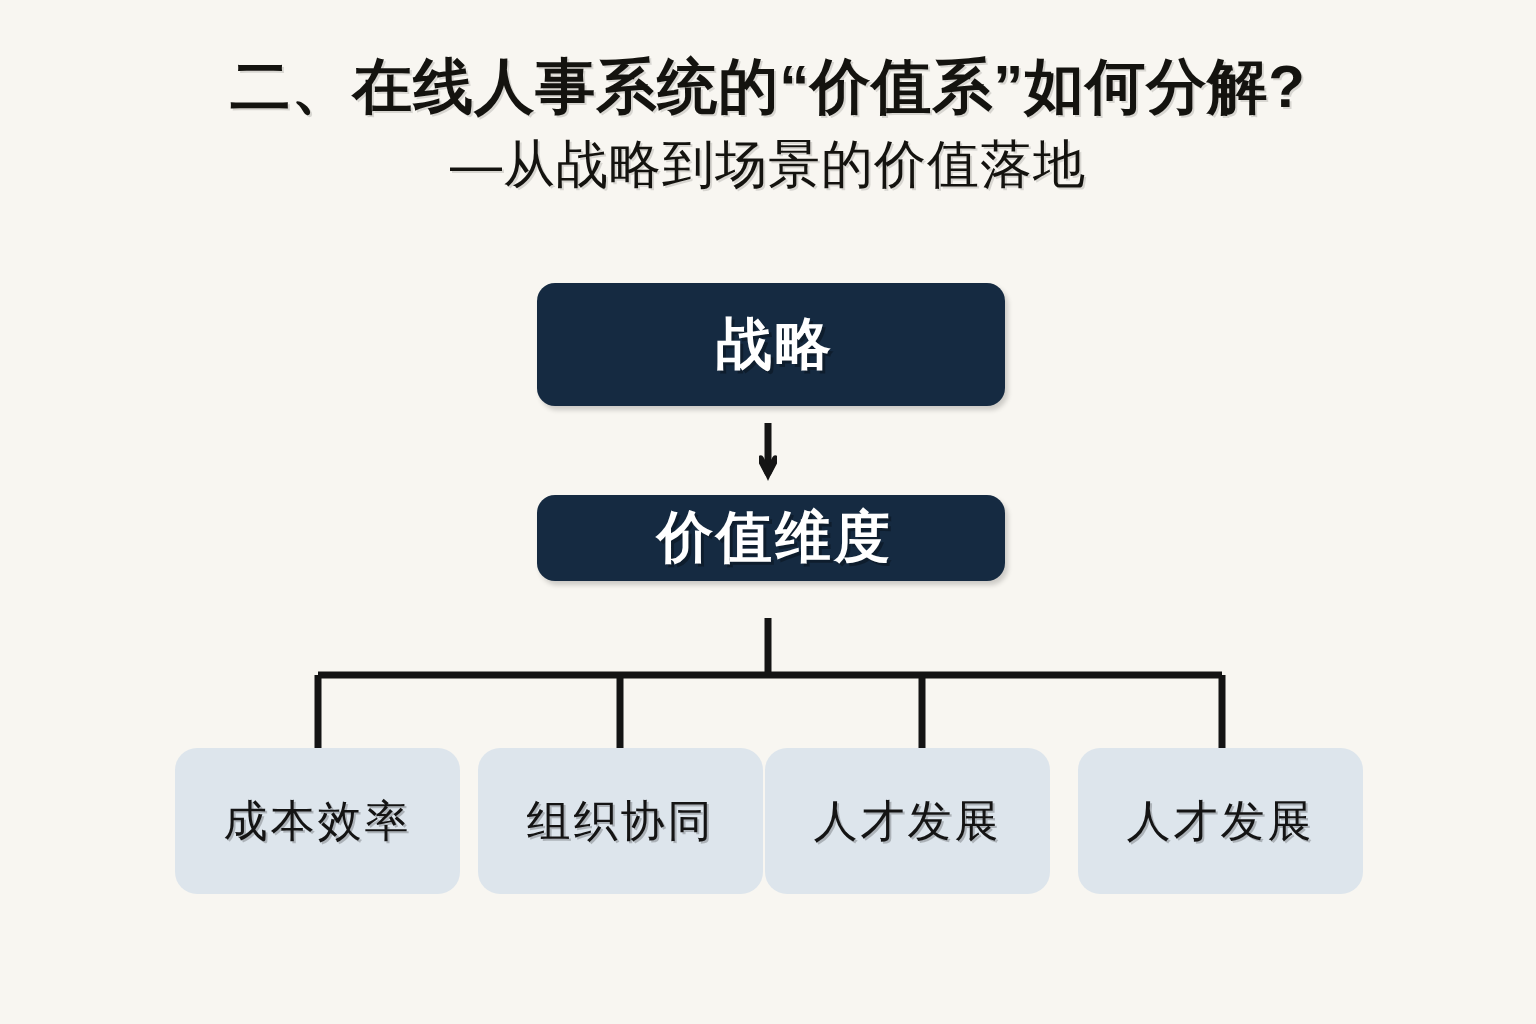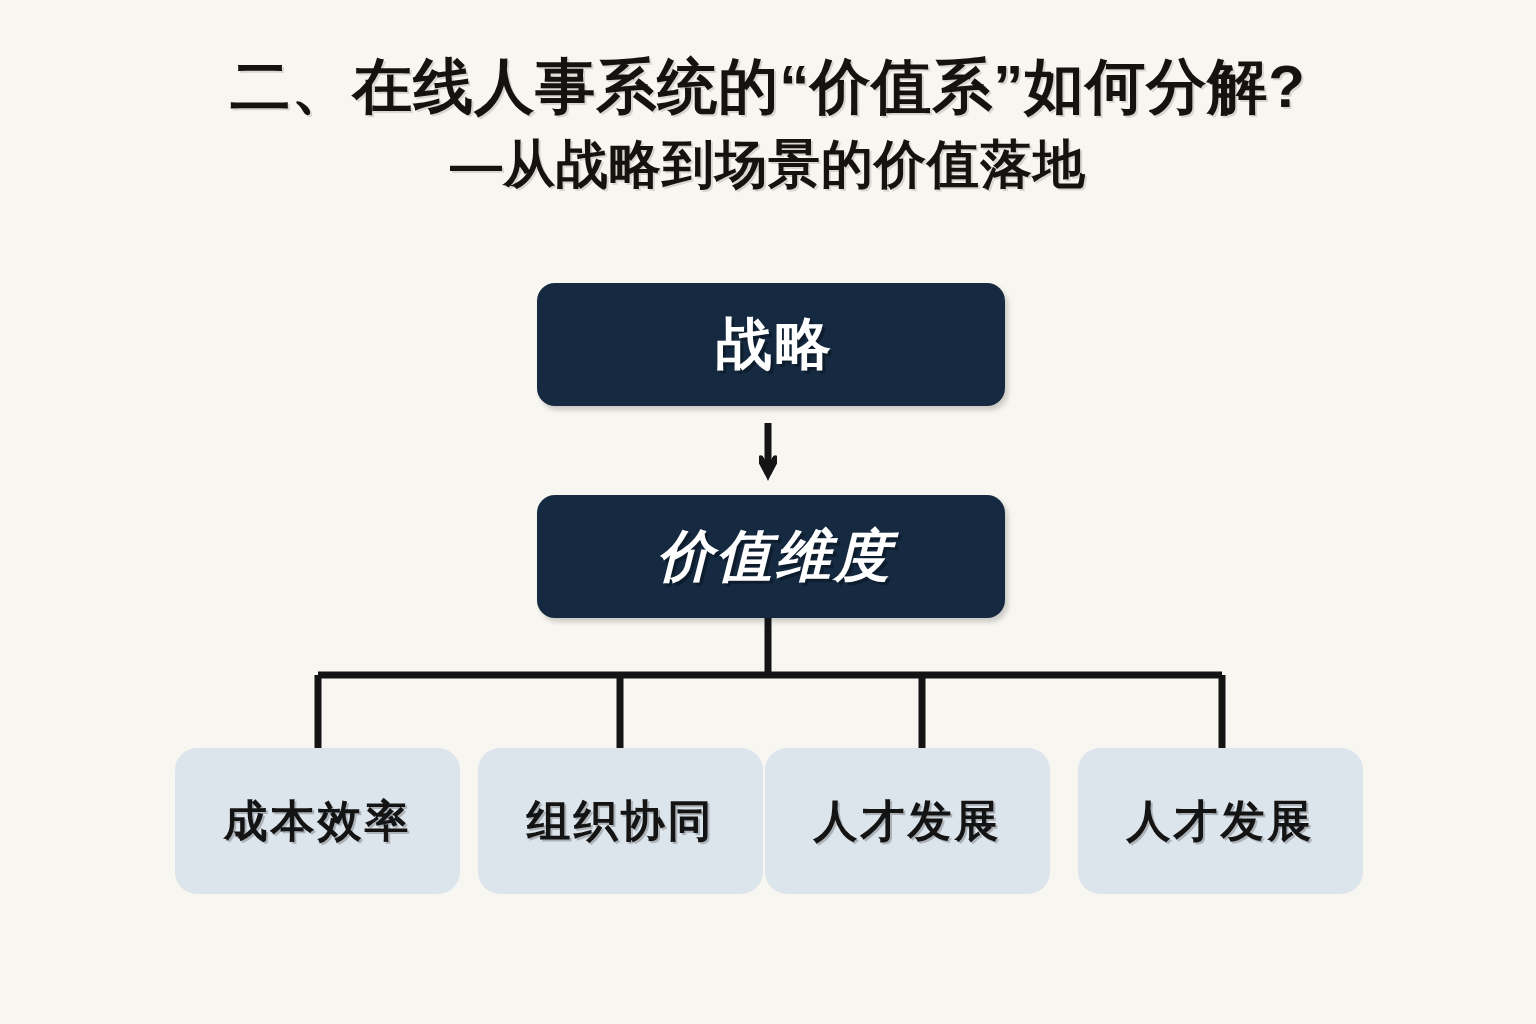--- a/index.html
+++ b/index.html
@@ -36,21 +36,21 @@
     letter-spacing: 1px;
     color: #14130f;
     line-height: 1.18;
     text-shadow: 2px 2px 0 rgba(0,0,0,0.13);
     white-space: nowrap;
   }
   .title-sub {
     display: block;
     margin-top: 10px;
     font-size: 52px;
-    font-weight: 700;
+    font-weight: 400;
     letter-spacing: 1px;
     color: #14130f;
     line-height: 1.2;
     text-shadow: 2px 2px 0 rgba(0,0,0,0.13);
     white-space: nowrap;
   }
 
   
   .node-dark {
     position: absolute;
@@ -74,22 +74,21 @@
     top: 283px;
     width: 460px;
     height: 123px;
   }
   #node-strategy .node-label { font-size: 56px; }
 
   #node-value-dimension {
     left: 537px;
     top: 495px;
     width: 460px;
-    height: 123px;
-    font-style: italic;
+    height: 86px;
   }
   #node-value-dimension .node-label { font-size: 56px; }
 
   
   .arrow-down {
     position: absolute;
     left: 759px;
     top: 423px;
     width: 18px;
     height: 58px;
@@ -112,21 +111,21 @@
     height: 146px;
     background: #dde5ec;
     border-radius: 22px;
     display: flex;
     align-items: center;
     justify-content: center;
   }
   .node-light .node-label {
     color: #141414;
     font-size: 44px;
-    font-weight: 700;
+    font-weight: 400;
     letter-spacing: 3px;
     text-shadow: 2px 2px 0 rgba(0,0,0,0.22);
   }
   #leaf-0 { left: 175px; }
   #leaf-1 { left: 478px; justify-content: center; }
   #leaf-2 { left: 765px; }
   #leaf-3 { left: 1078px; }
 </style>
 </head>
 <body>

